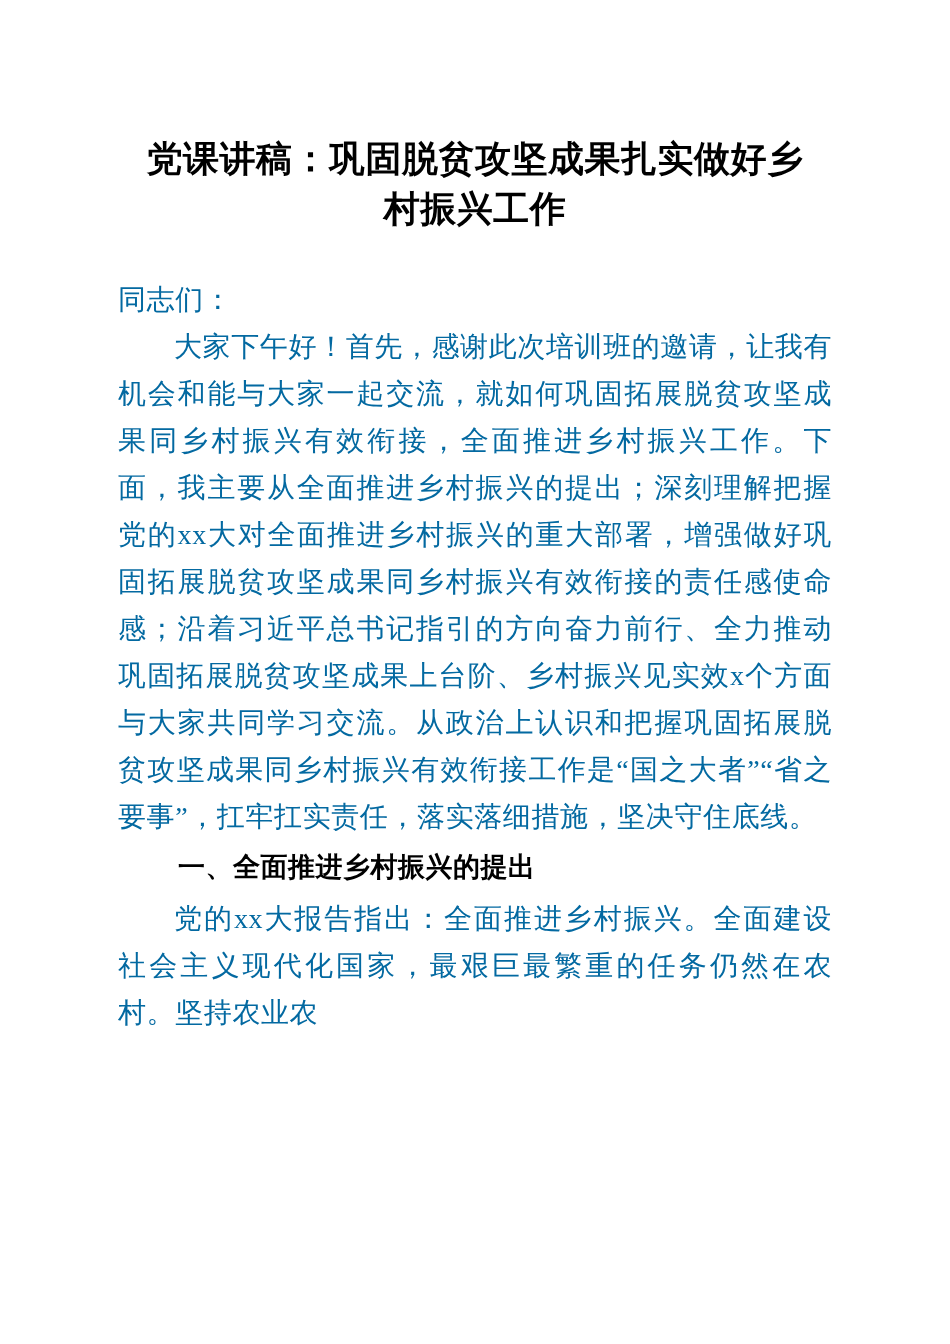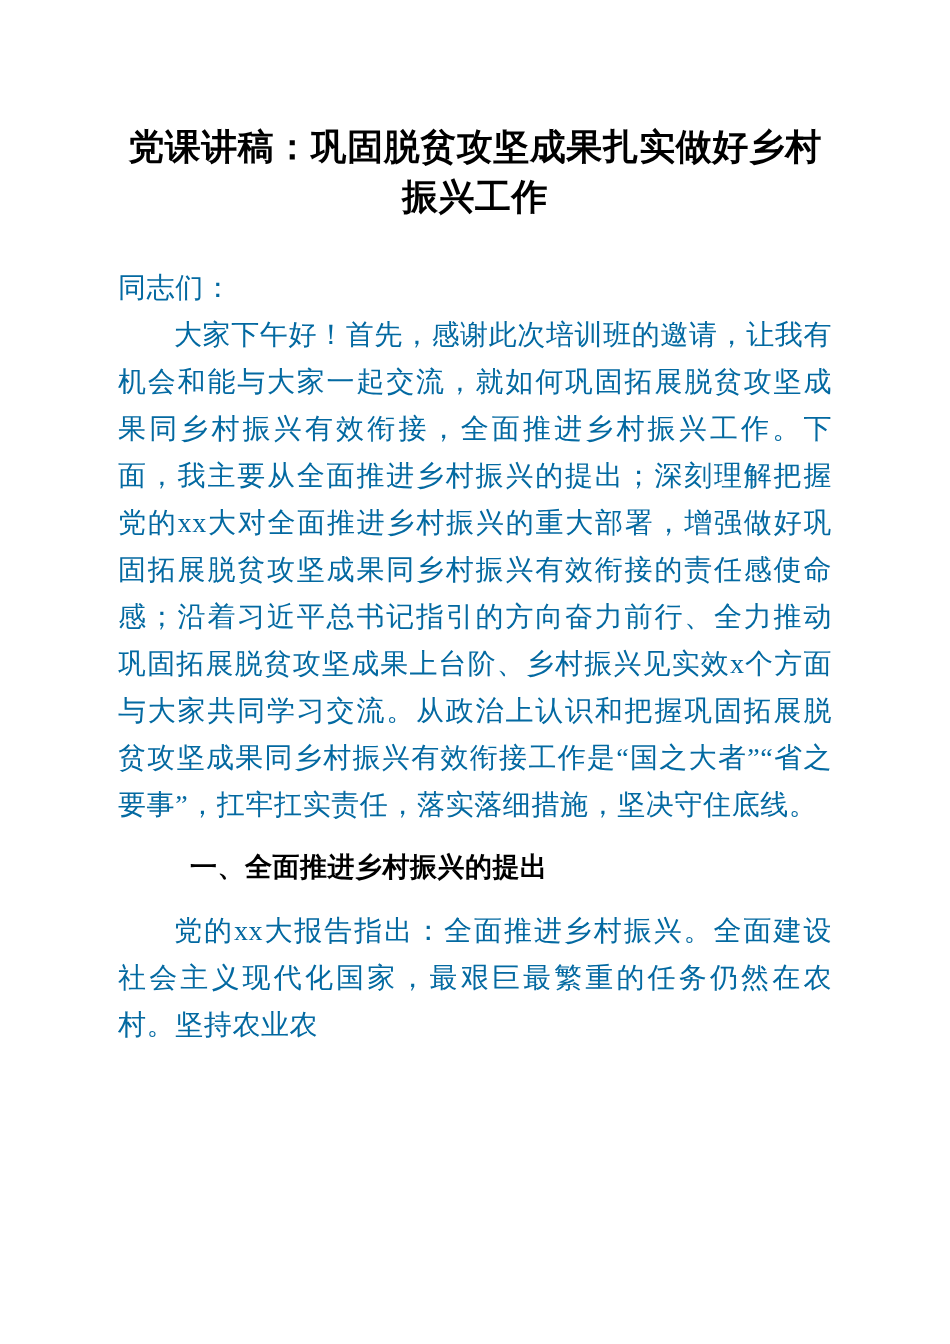--- a/index.html
+++ b/index.html
@@ -22,21 +22,21 @@
     box-sizing: border-box;
     padding: 0;
   }
   .content {
     position: absolute;
     left: 118px;
     top: 0;
     width: 714px;
   }
   .doc-title {
-    margin: 0;
+    margin: 12px;
     padding: 0;
     font-family: "Liberation Serif", "DejaVu Serif", serif;
     font-weight: bold;
     font-size: 36px;
     line-height: 50px;
     text-align: center;
     letter-spacing: 0.5px;
     padding-top: 122px;
     color: #000;
   }
@@ -52,21 +52,21 @@
     text-align: justify;
     text-justify: inter-ideograph;
     text-align-last: left;
     letter-spacing: 0.6px;
     color: #0369a1;
   }
   p.para.indent {
     text-indent: 56px;
   }
   p.heading {
-    margin: 16px;
+    margin: 4px;
     padding: 0;
     font-family: "Liberation Sans", "DejaVu Sans", sans-serif;
     font-weight: bold;
     font-size: 27px;
     line-height: 47px;
     text-indent: 56px;
     letter-spacing: 0.5px;
     color: #000;
   }
 </style>

